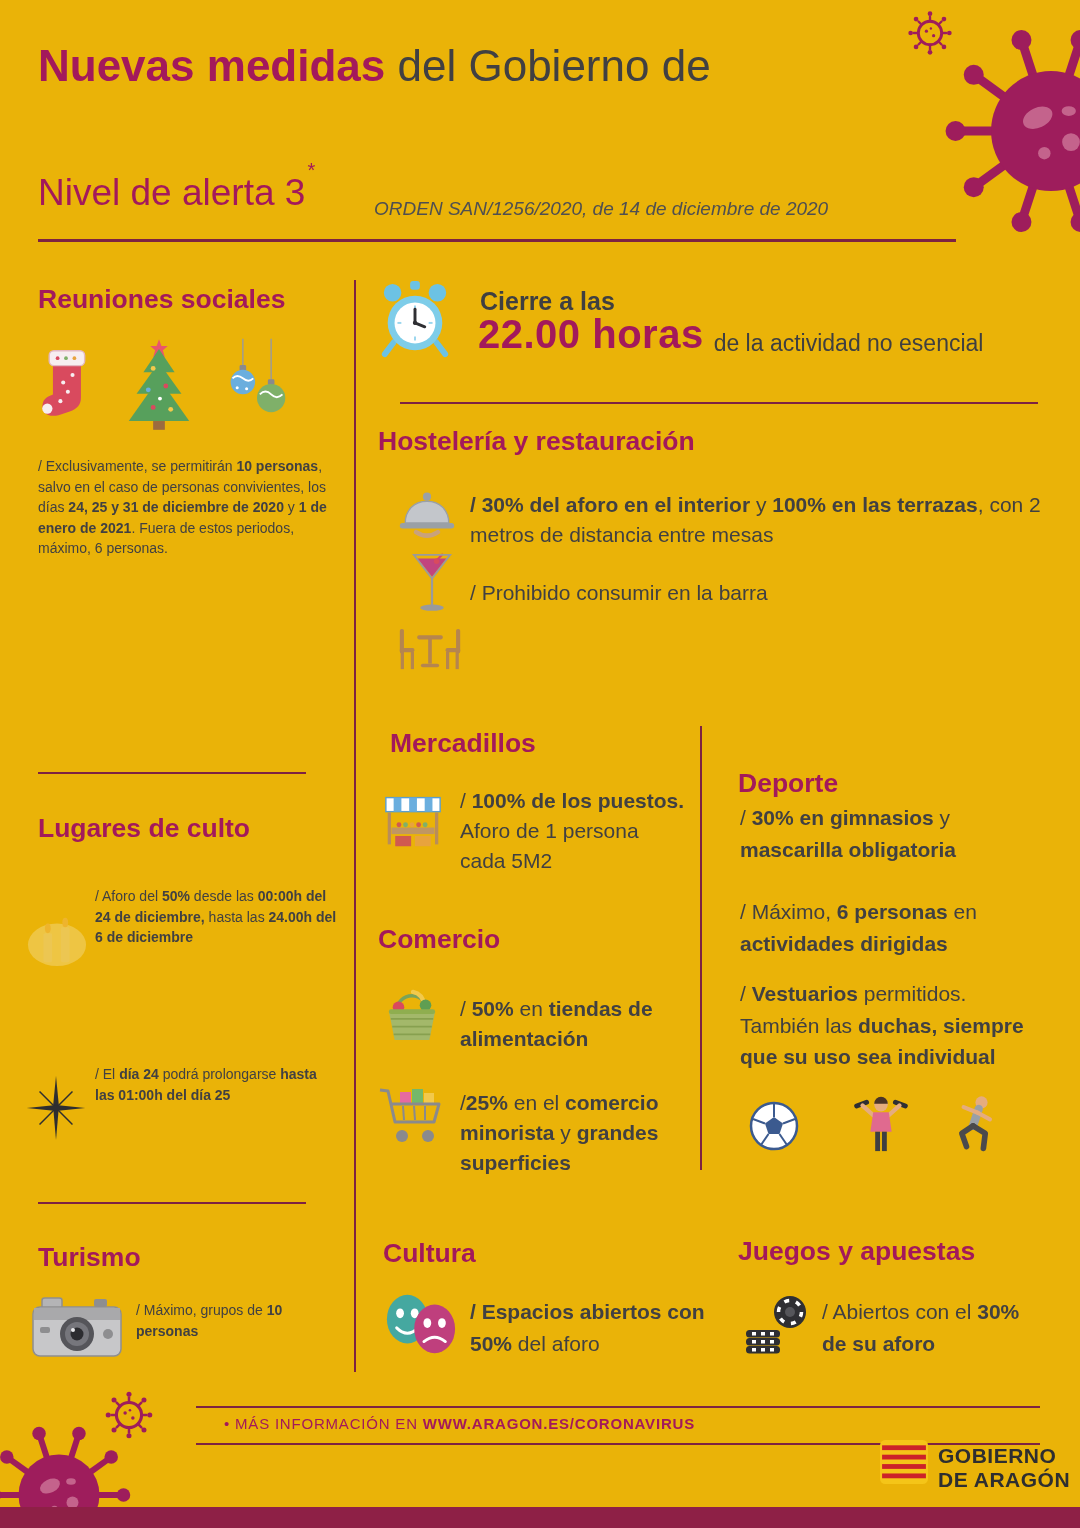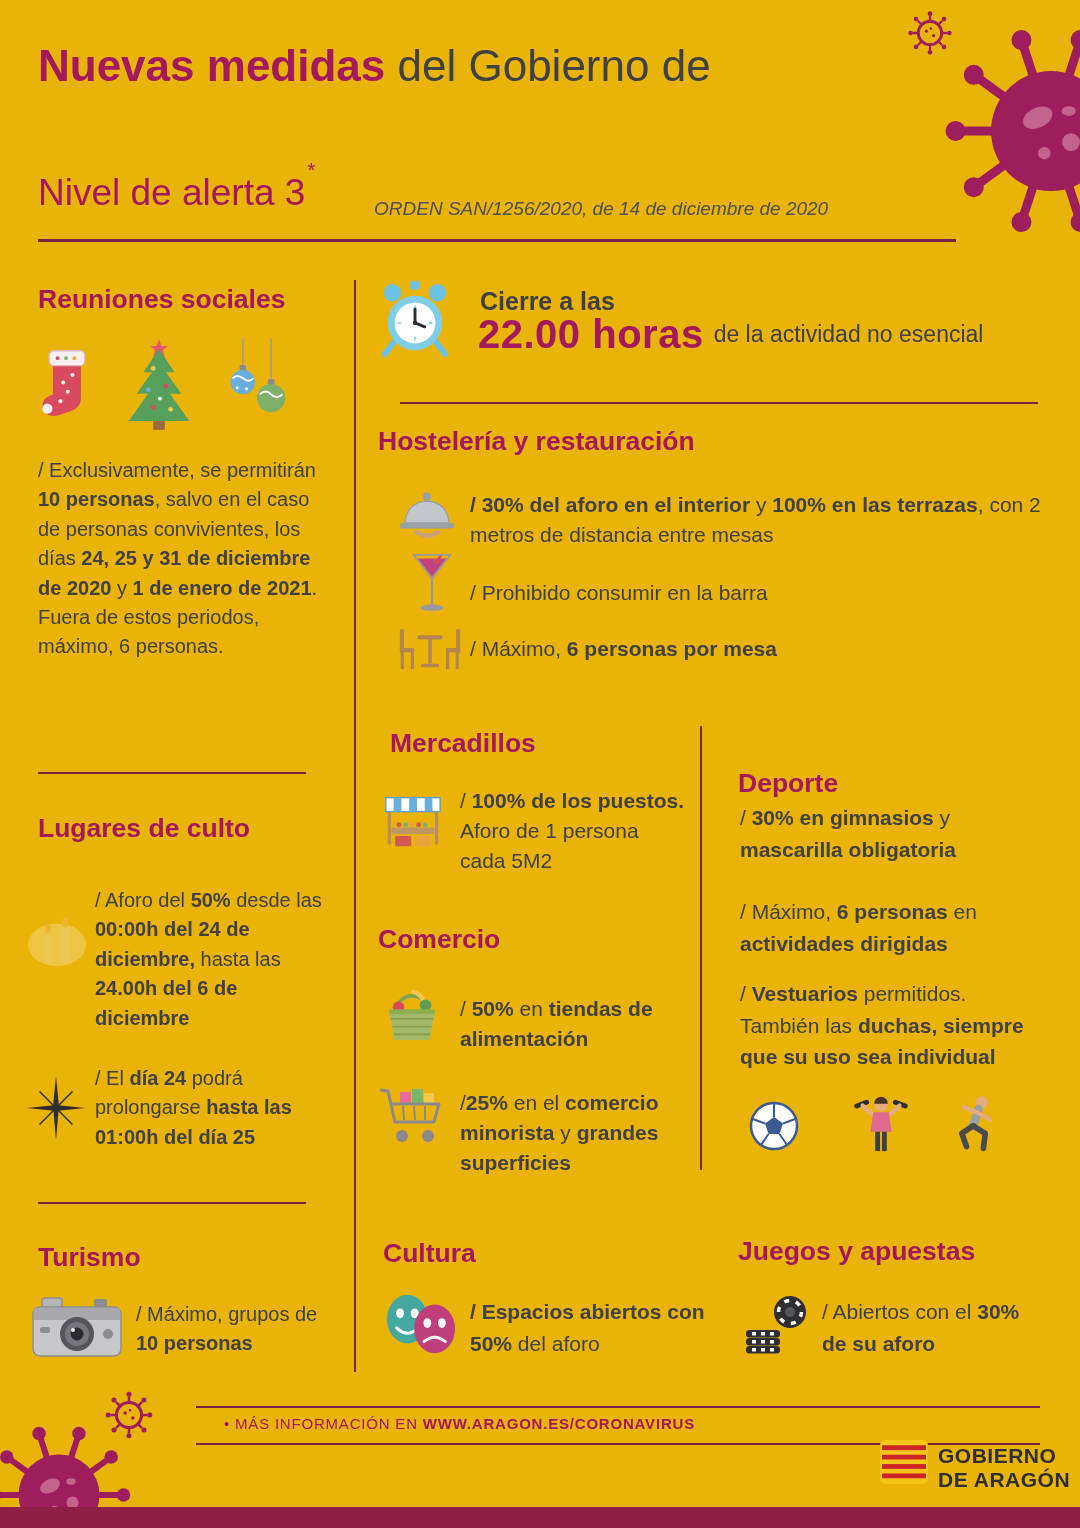--- a/index.html
+++ b/index.html
@@ -8,24 +8,24 @@
   .page{position:relative;width:1080px;height:1528px;background:#eab308;overflow:hidden;margin:0 auto}
   .abs{position:absolute}
   .b{font-weight:700}
   .c-accent{color:#a3195b}
   .rule{position:absolute;background:#7d2342}
   .title-line{position:absolute;font-size:44px;line-height:1;color:#414042;white-space:nowrap}
   .alert{position:absolute;font-size:37px;color:#a3195b;white-space:nowrap}
   .alert sup{font-size:20px;position:relative;top:-15px;left:2px}
   .order{position:absolute;font-size:19px;font-style:italic;color:#4f4f51;white-space:nowrap}
   .sec-title{position:absolute;font-size:26.5px;font-weight:700;color:#a3195b;white-space:nowrap}
-  .body22{position:absolute;font-size:20px;line-height:1.47;color:#414042}
+  .body22{position:absolute;font-size:14px;line-height:1.47;color:#414042}
   .body21{position:absolute;font-size:21px;line-height:1.43;color:#414042}
   .closing-intro{position:absolute;font-size:25px;font-weight:700;color:#3f3f41}
-  .closing-line{position:absolute;display:flex;align-items:center;white-space:nowrap}
+  .closing-line{position:absolute;display:flex;align-items:flex-end;white-space:nowrap}
   .closing-time{font-size:40px;font-weight:700;color:#a3195b;letter-spacing:.5px}
   .closing-suffix{font-size:23px;font-weight:400;color:#3f3f41;margin-left:10px}
   .xmas-row{position:absolute;left:38px;top:336px;display:flex;align-items:flex-end;gap:26px}
   .footer-info{position:absolute;font-size:15px;letter-spacing:.8px;color:#a3195b;white-space:nowrap}
   .logo-text{position:absolute;font-size:21px;font-weight:700;line-height:1.12;color:#2e2e30;letter-spacing:.5px}
   .bottom-bar{position:absolute;left:0;top:1507px;width:1080px;height:21px;background:#8e2046}
   .faint{opacity:.55}
 </style>
 </head>
 <body>
@@ -247,21 +247,20 @@
         <rect x="14" y="27" width="3.5" height="19"></rect>
       <rect x="63.5" y="2" width="4.5" height="27" rx="2"></rect>
         <rect x="52" y="23" width="16" height="4.5" rx="2"></rect>
       <rect x="52.5" y="27" width="3.5" height="19"></rect>
         <rect x="63" y="27" width="3.5" height="19"></rect>
       <rect x="21" y="9" width="28" height="4.5" rx="2"></rect>
         <rect x="33" y="13" width="4" height="27"></rect>
       <rect x="25" y="40" width="20" height="4" rx="2"></rect>
     </g>
   </svg>
-  <div class="body21" style="left:470px;top:634px;width:572px"><span>/ Máximo, </span><span class="b">6 personas por mesa</span></div>
 
   <div class="sec-title" style="left:390px;top:728px">Mercadillos</div>
   <svg class="abs" style="left:384px;top:792px" width="58" height="58" viewBox="0 0 62 58">
     <rect x="4" y="20" width="3.5" height="34" fill="#b98d5a"></rect>
       <rect x="54.5" y="20" width="3.5" height="34" fill="#b98d5a"></rect>
     <rect x="8" y="36" width="46" height="7" fill="#c09663"></rect>
     <rect x="12" y="45" width="17" height="11" fill="#d05a50"></rect>
       <rect x="33" y="45" width="17" height="11" fill="#e8a33d"></rect>
     <circle cx="16" cy="33" r="2.6" fill="#d05a50"></circle>
       <circle cx="23" cy="33" r="2.6" fill="#7fb069"></circle>

